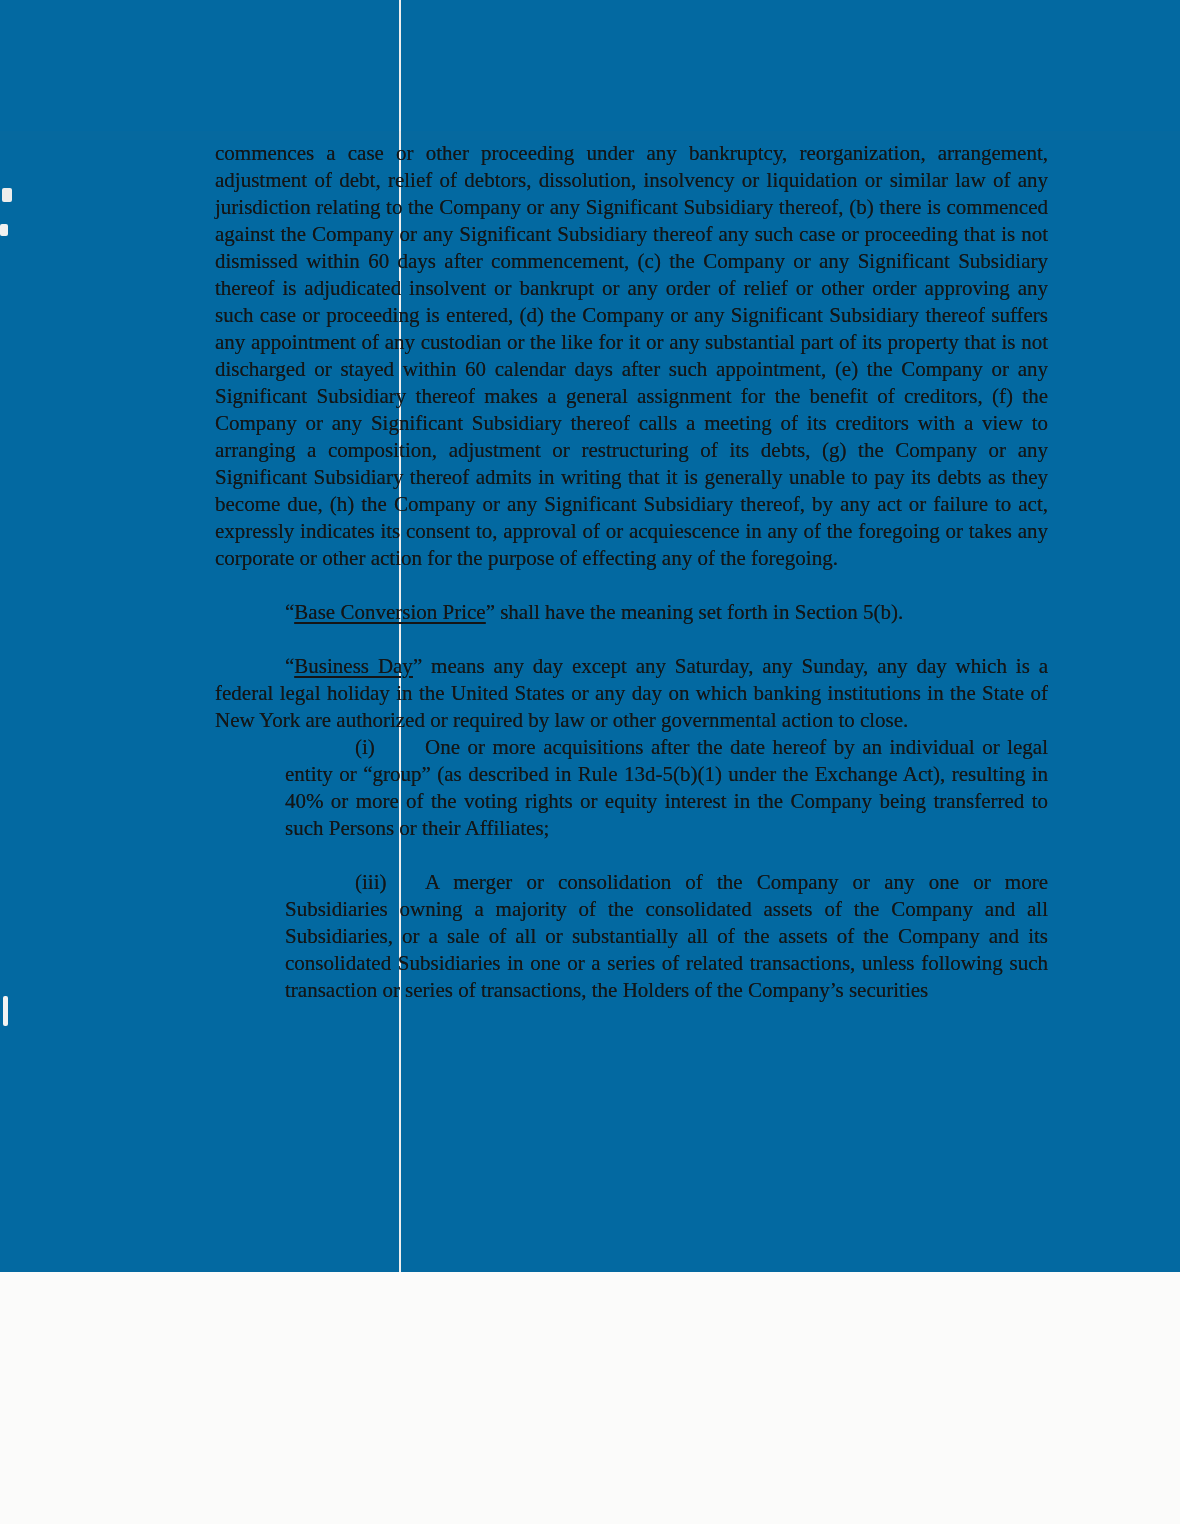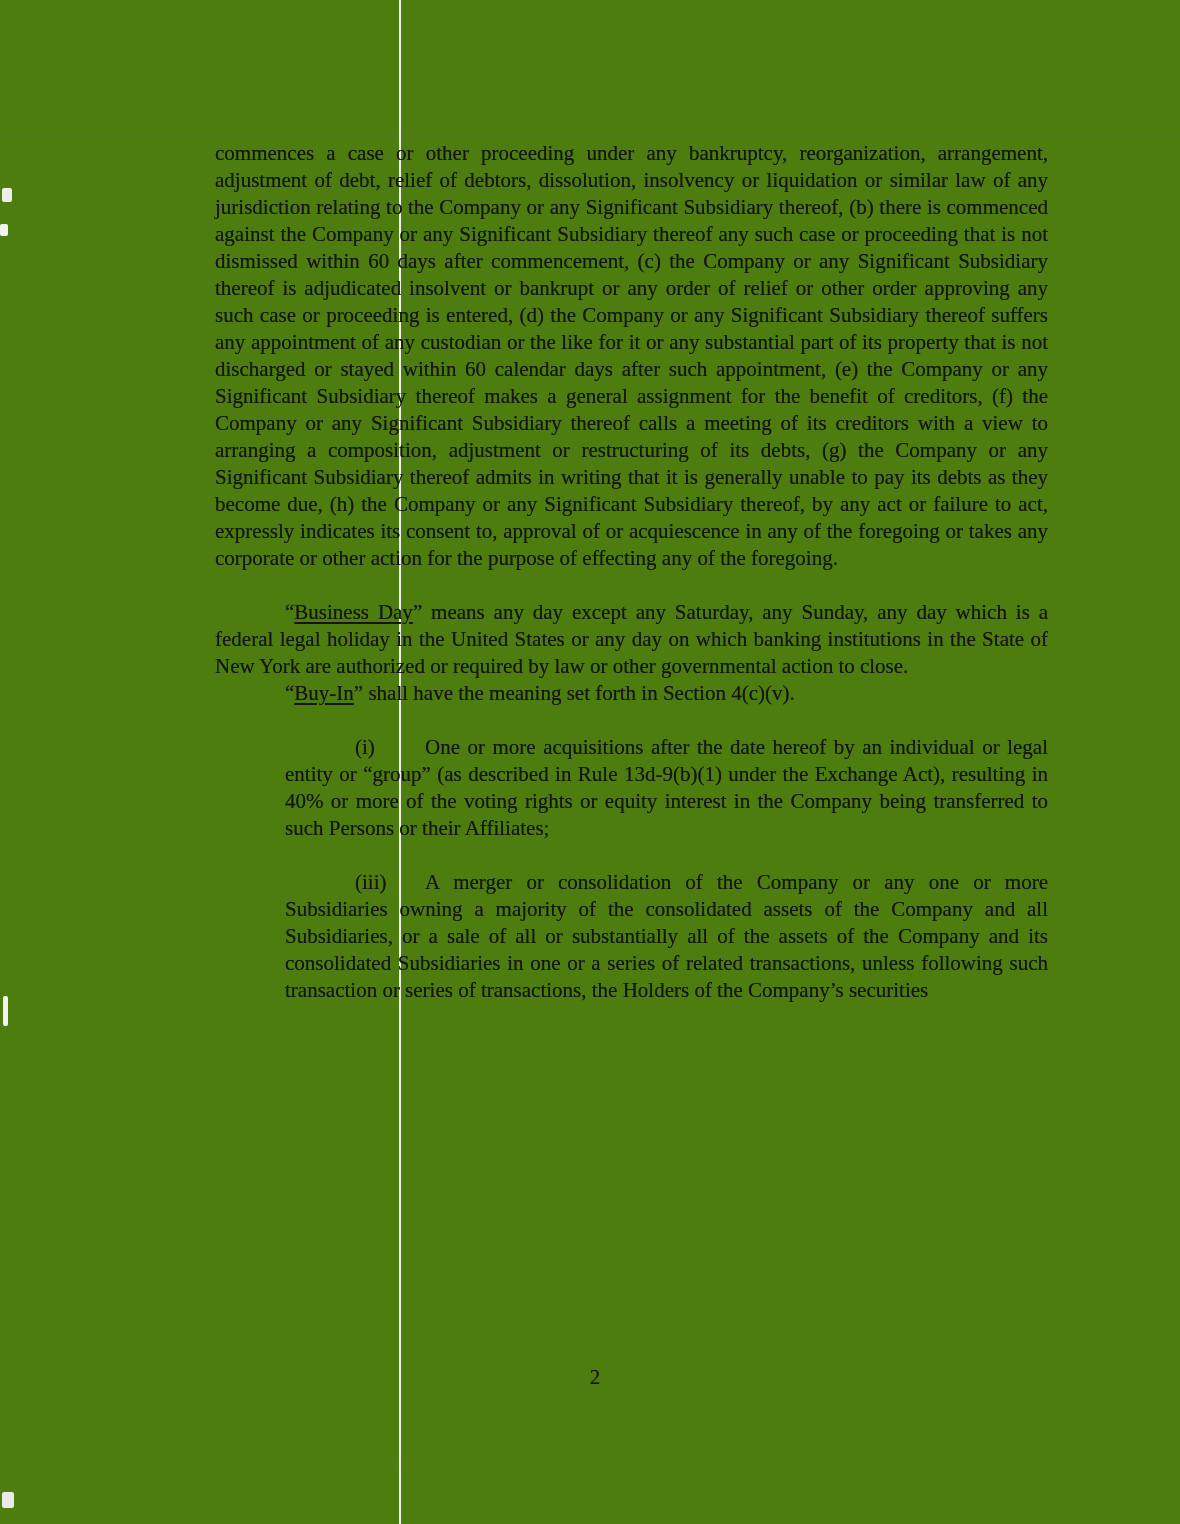--- a/index.html
+++ b/index.html
@@ -3,22 +3,22 @@
 <meta charset="utf-8">
 <style>
   html,body{margin:0;padding:0;}
   body{
     width:1180px;height:1524px;
     background:#fbfbfa;
     font-family:"Liberation Serif","DejaVu Serif",serif;
     color:#151515;
   }
   .page{
-    position:relative;width:1180px;height:1524px;
-    background:#4d7c0f;overflow:hidden;
+    position:relative;width:1180px;height:1272px;
+    background:#0369a1;overflow:hidden;
   }
   
   .fold-line{
     position:absolute;left:399px;top:0;width:2px;height:100%;
     background:#efefee;
   }
   
   .band{position:absolute;left:0;width:100%;background:rgba(120,120,120,0.035);}
   .band-1{top:131px;height:9px;}
   .band-2{top:1459px;height:7px;}
@@ -60,28 +60,28 @@
   <div class="band band-2"></div>
   <div class="artifact art-1"></div>
   <div class="artifact art-2"></div>
   <div class="artifact art-3"></div>
   <div class="artifact art-4"></div>
 
   <div class="content">
 
     <p class="para">commences a case or other proceeding under any bankruptcy, reorganization, arrangement, adjustment of debt, relief of debtors, dissolution, insolvency or liquidation or similar law of any jurisdiction relating to the Company or any Significant Subsidiary thereof, (b) there is commenced against the Company or any Significant Subsidiary thereof any such case or proceeding that is not dismissed within 60 days after commencement, (c) the Company or any Significant Subsidiary thereof is adjudicated insolvent or bankrupt or any order of relief or other order approving any such case or proceeding is entered, (d) the Company or any Significant Subsidiary thereof suffers any appointment of any custodian or the like for it or any substantial part of its property that is not discharged or stayed within 60 calendar days after such appointment, (e) the Company or any Significant Subsidiary thereof makes a general assignment for the benefit of creditors, (f) the Company or any Significant Subsidiary thereof calls a meeting of its creditors with a view to arranging a composition, adjustment or restructuring of its debts, (g) the Company or any Significant Subsidiary thereof admits in writing that it is generally unable to pay its debts as they become due, (h) the Company or any Significant Subsidiary thereof, by any act or failure to act, expressly indicates its consent to, approval of or acquiescence in any of the foregoing or takes any corporate or other action for the purpose of effecting any of the foregoing.</p>
 
+    <p class="para def"><span>“</span><span class="term">Base Conversion Price</span><span>” shall have the meaning set forth in Section 5(b).</span></p>
 
 
     <p class="para def no-gap-after"><span>“</span><span class="term">Business Day</span><span>” means any day except any Saturday, any Sunday, any day which is a federal legal holiday in the United States or any day on which banking institutions in the State of New York are authorized or required by law or other governmental action to close.</span></p>
 
-    <p class="para def"><span>“</span><span class="term">Buy-In</span><span>” shall have the meaning set forth in Section 4(c)(v).</span></p>
 
 
-    <p class="para sub"><span class="numeral">(i)</span><span>One or more acquisitions after the date hereof by an individual or legal entity or “group” (as described in Rule 13d-9(b)(1) under the Exchange Act), resulting in 40% or more of the voting rights or equity interest in the Company being transferred to such Persons or their Affiliates;</span></p>
+    <p class="para sub"><span class="numeral">(i)</span><span>One or more acquisitions after the date hereof by an individual or legal entity or “group” (as described in Rule 13d-5(b)(1) under the Exchange Act), resulting in 40% or more of the voting rights or equity interest in the Company being transferred to such Persons or their Affiliates;</span></p>
 
 
     <p class="para sub"><span class="numeral">(iii)</span><span>A merger or consolidation of the Company or any one or more Subsidiaries owning a majority of the consolidated assets of the Company and all Subsidiaries, or a sale of all or substantially all of the assets of the Company and its consolidated Subsidiaries in one or a series of related transactions, unless following such transaction or series of transactions, the Holders of the Company’s securities</span></p>
 
   </div>
 
   <div class="footer">2</div>
 </div>
 
 </body></html>

